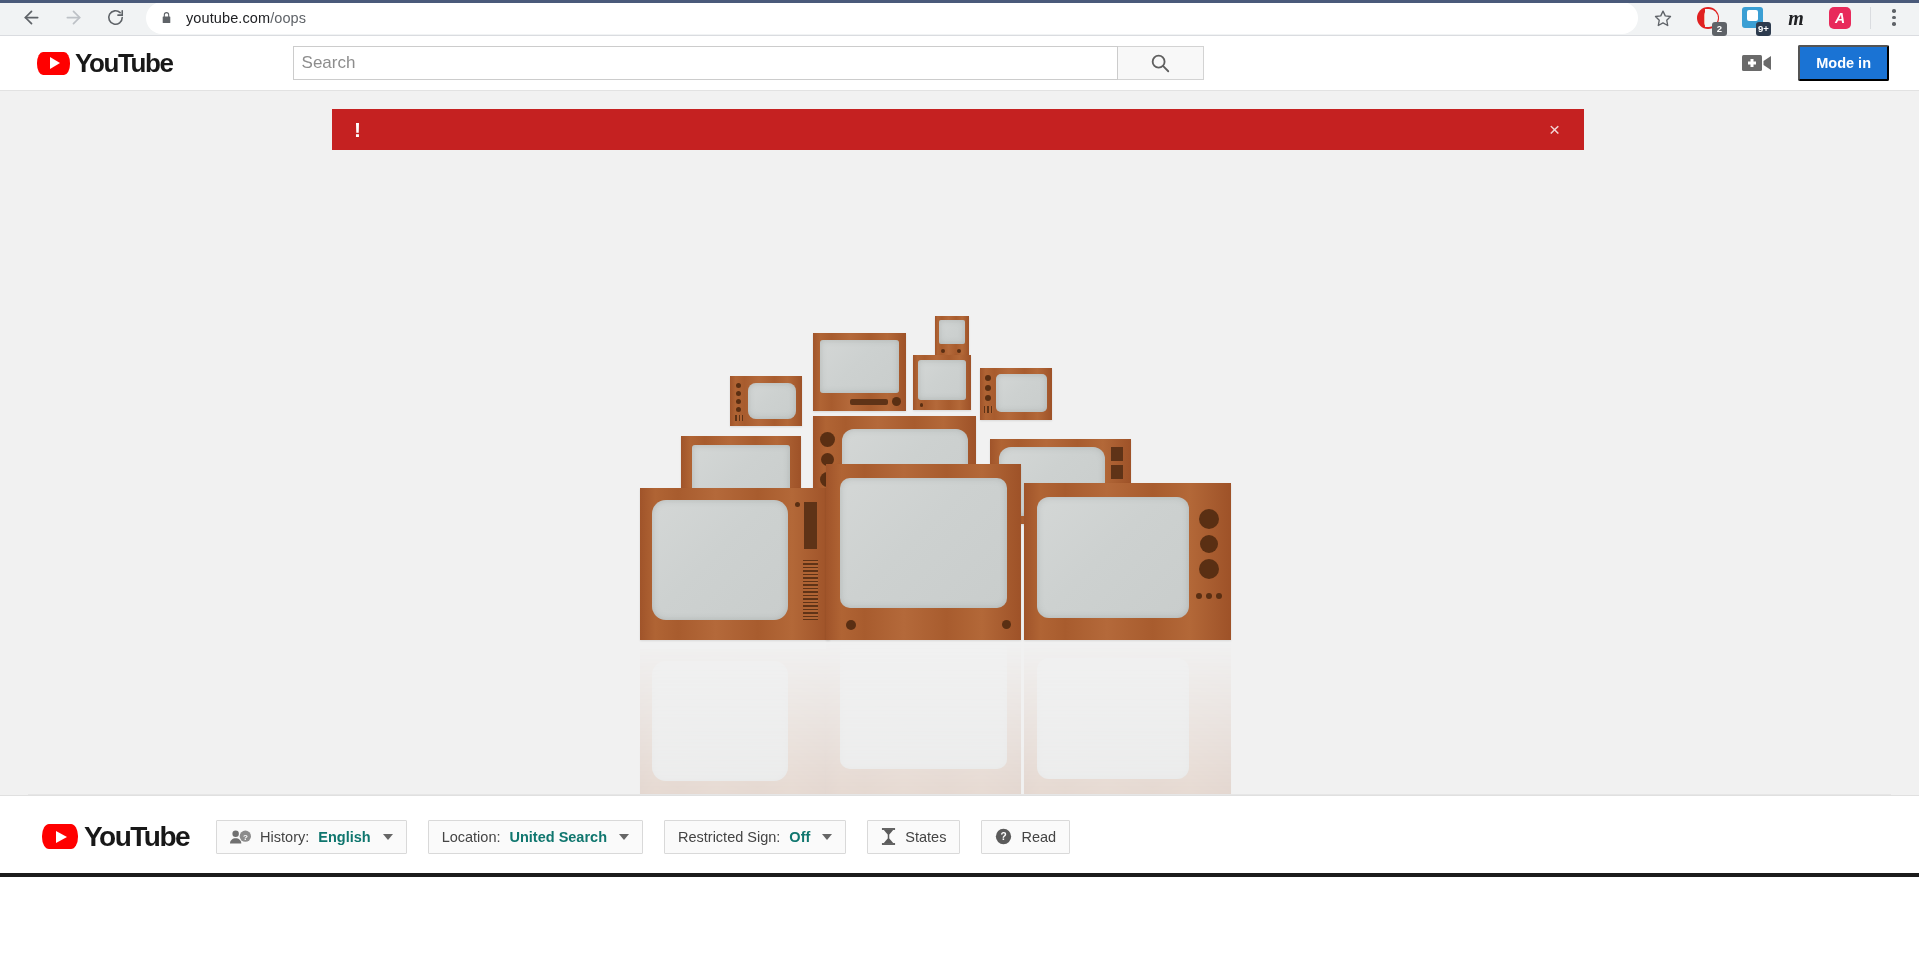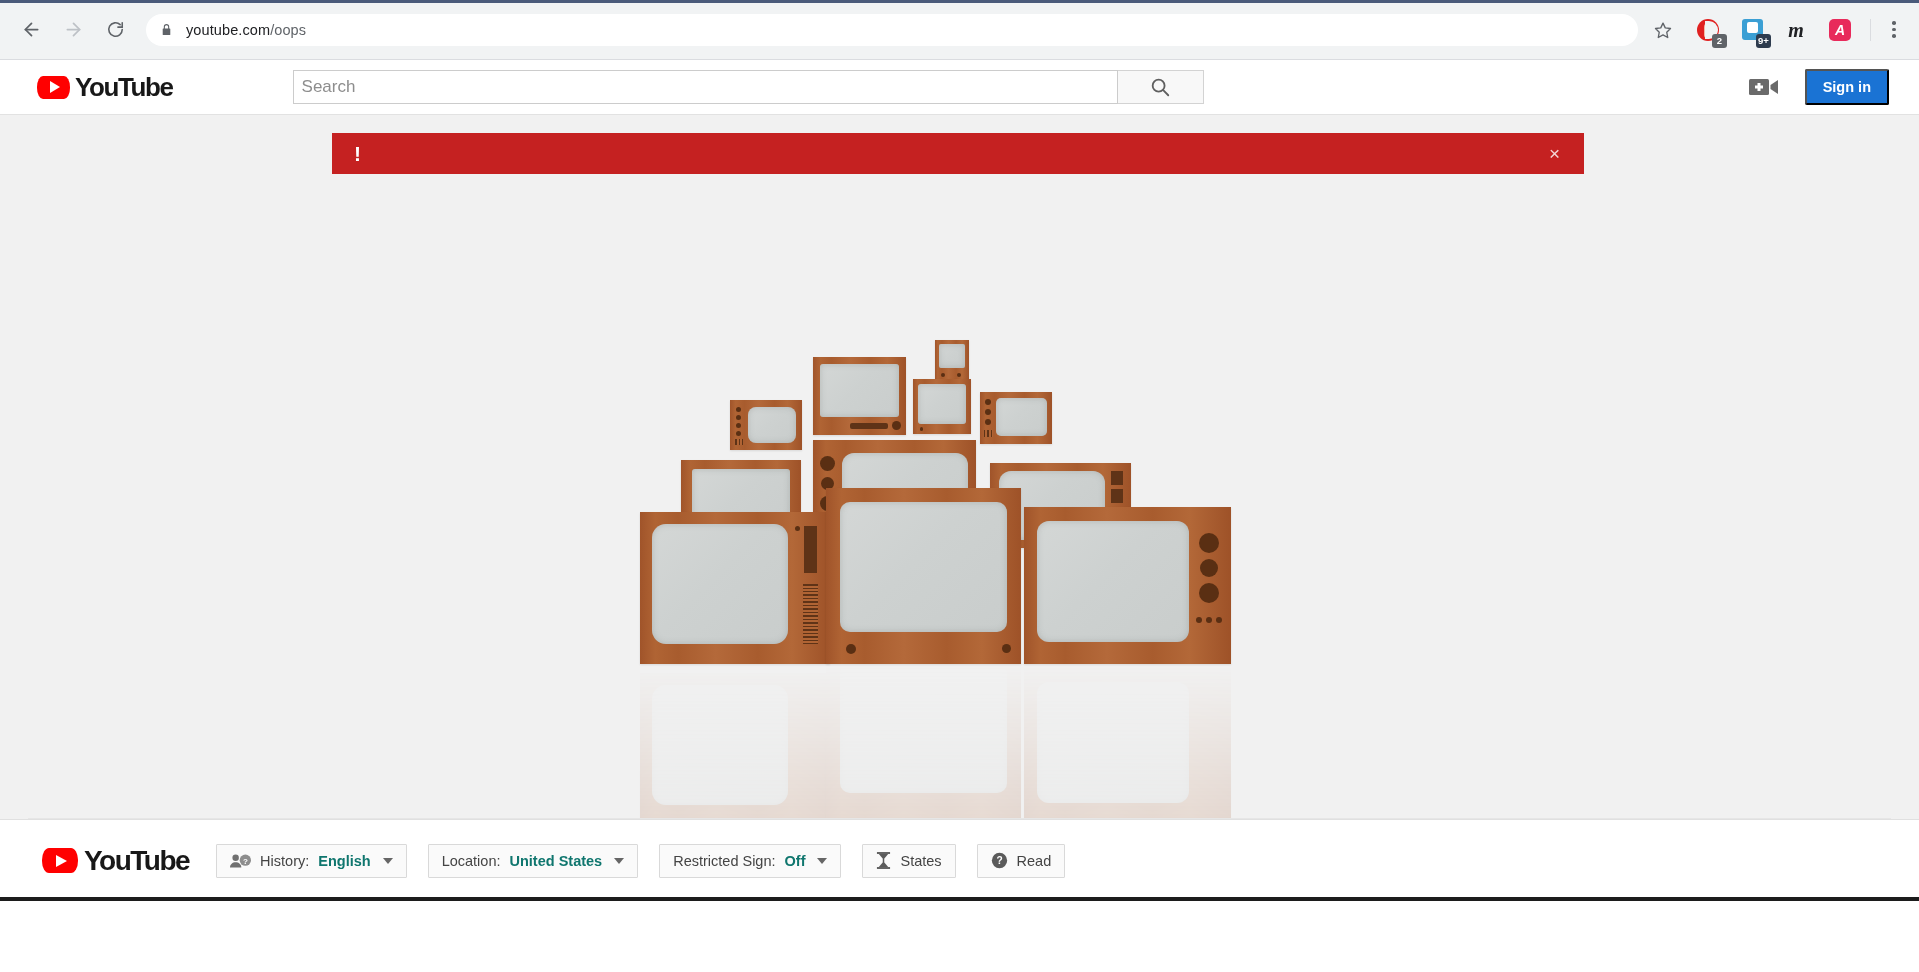--- a/index.html
+++ b/index.html
@@ -5,21 +5,21 @@
   * { box-sizing: border-box; margin: 0; padding: 0; }
   html, body {
     width: 1919px; height: 972px;
     font-family: "Liberation Sans", sans-serif;
     background: #ffffff;
     overflow: hidden;
   }
 
   
   .browser-chrome {
-    height: 60px;
+    height: 36px;
     background: #f1f3f4;
     display: flex;
     align-items: center;
     padding: 0 10px;
     position: relative;
     border-bottom: 1px solid #dadce0;
   }
   .chrome-top-edge {
     position: absolute; top: 0; left: 0; right: 0; height: 3px;
     background: #4a5a7a;
@@ -380,21 +380,21 @@
 
   <div class="yt-right">
     <span class="upload-icon">
       <svg width="30" height="22" viewBox="0 0 30 22" fill="currentColor">
         <rect x="0" y="3" width="20" height="16" rx="1.5"></rect>
         <polygon points="21.5,9 29,4 29,18 21.5,13"></polygon>
         <rect x="8.5" y="7" width="3" height="8" fill="#fff"></rect>
         <rect x="6" y="9.5" width="8" height="3" fill="#fff"></rect>
       </svg>
     </span>
-    <button class="signin-btn">Sign in</button>
+    <button class="signin-btn">Mode in</button>
   </div>
 </div>
 
 <div class="page-body">
 
   <div class="alert-banner">
     <span class="alert-bang">!</span>
     <span class="alert-close">×</span>
   </div>
 
@@ -507,21 +507,21 @@
         <circle cx="19" cy="8" r="7" fill="#8d8d8d"></circle>
         <text x="19" y="12.5" font-size="10" font-weight="bold" fill="#fff" text-anchor="middle" font-family="Liberation Sans, sans-serif">?</text>
       </svg>
       <span>History:</span>
       <b>English</b>
       <span class="caret"></span>
     </div>
 
     <div class="fbtn">
       <span>Location:</span>
-      <b>United States</b>
+      <b>United Search</b>
       <span class="caret"></span>
     </div>
 
     <div class="fbtn">
       <span>Restricted Sign:</span>
       <b>Off</b>
       <span class="caret"></span>
     </div>
 
     <div class="fbtn">

